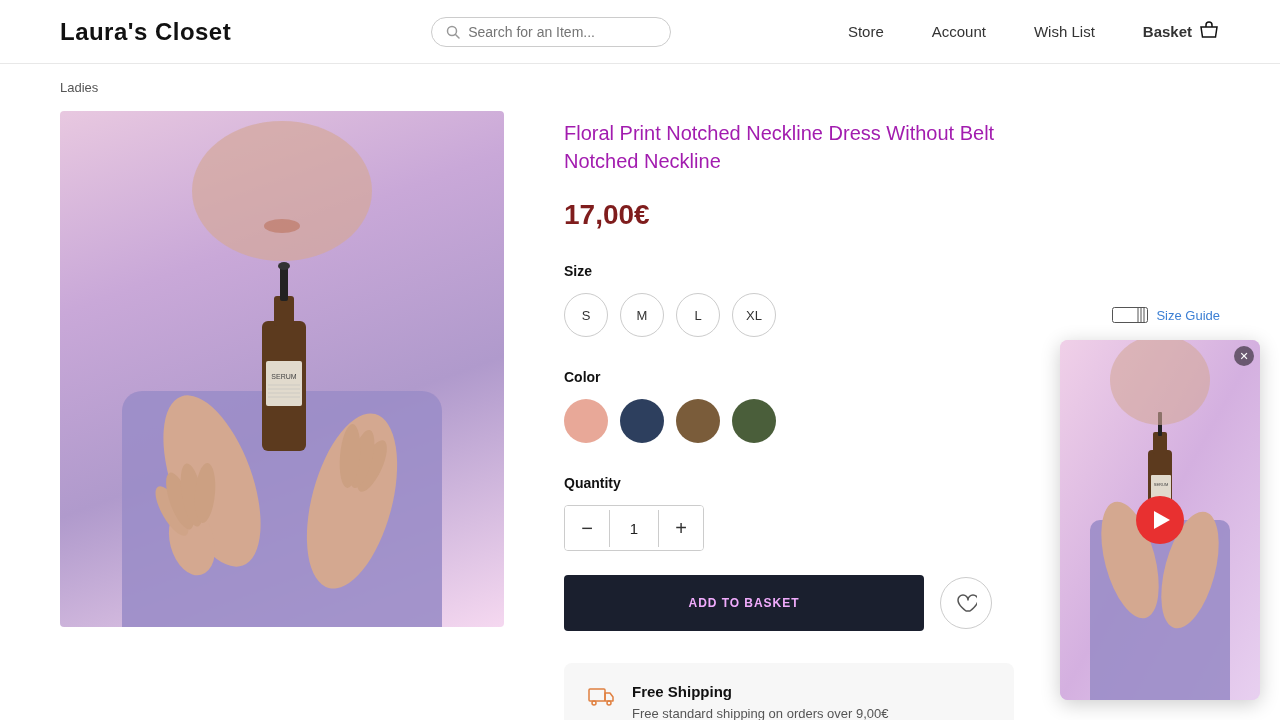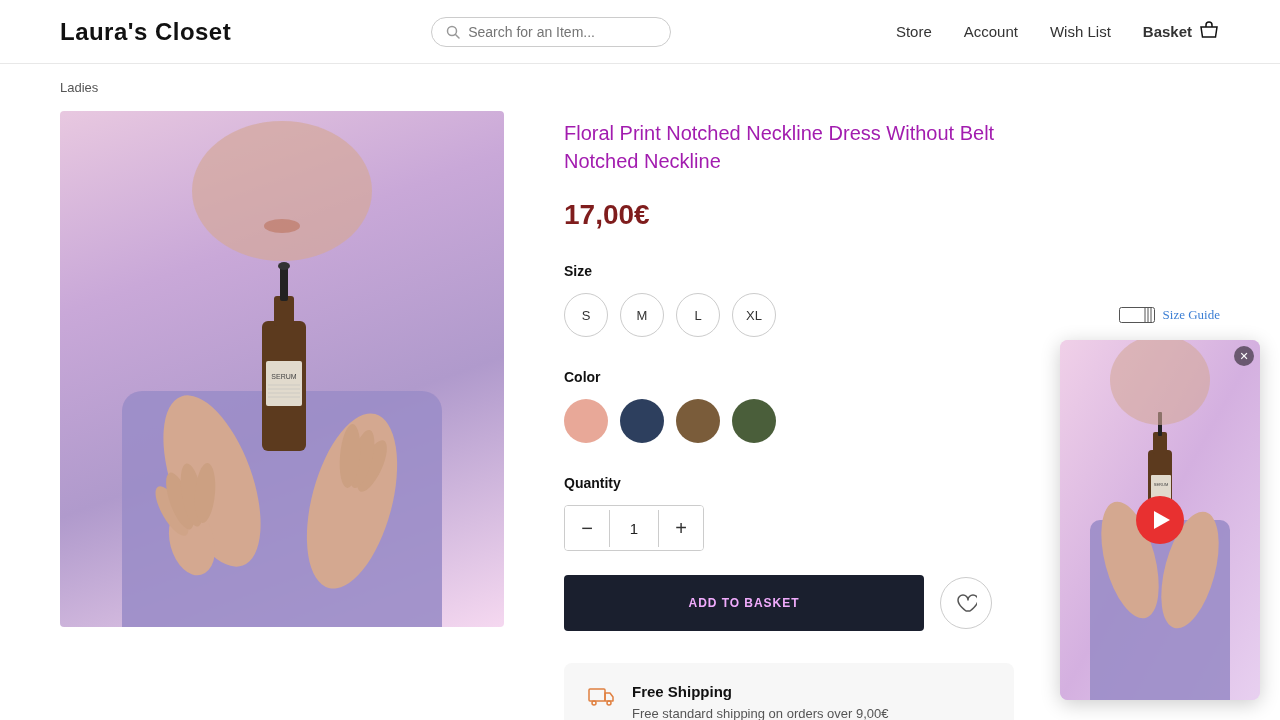--- a/index.html
+++ b/index.html
@@ -37,21 +37,21 @@
       font-size: 14px;
       color: #999;
       width: 100%;
       background: transparent;
     }
     .search-icon-svg { color: #999; flex-shrink: 0; }
     nav {
       margin-left: auto;
       display: flex;
       align-items: center;
-      gap: 32px;
+      gap: 48px;
     }
     .nav-link {
       font-size: 15px;
       color: #333;
       cursor: pointer;
       text-decoration: none;
     }
     .nav-link.basket {
       font-weight: 700;
       display: flex;
@@ -134,21 +134,20 @@
       cursor: pointer;
       display: flex;
       align-items: center;
       justify-content: center;
     }
     .size-guide-area {
       margin-left: auto;
       display: flex;
       align-items: center;
       gap: 8px;
-      font-family: Liberation Serif, serif;
     }
     .size-guide-link {
       font-size: 13px;
       color: #3c7fd4;
       cursor: pointer;
       text-decoration: none;
     }
 
     
     .color-options {

